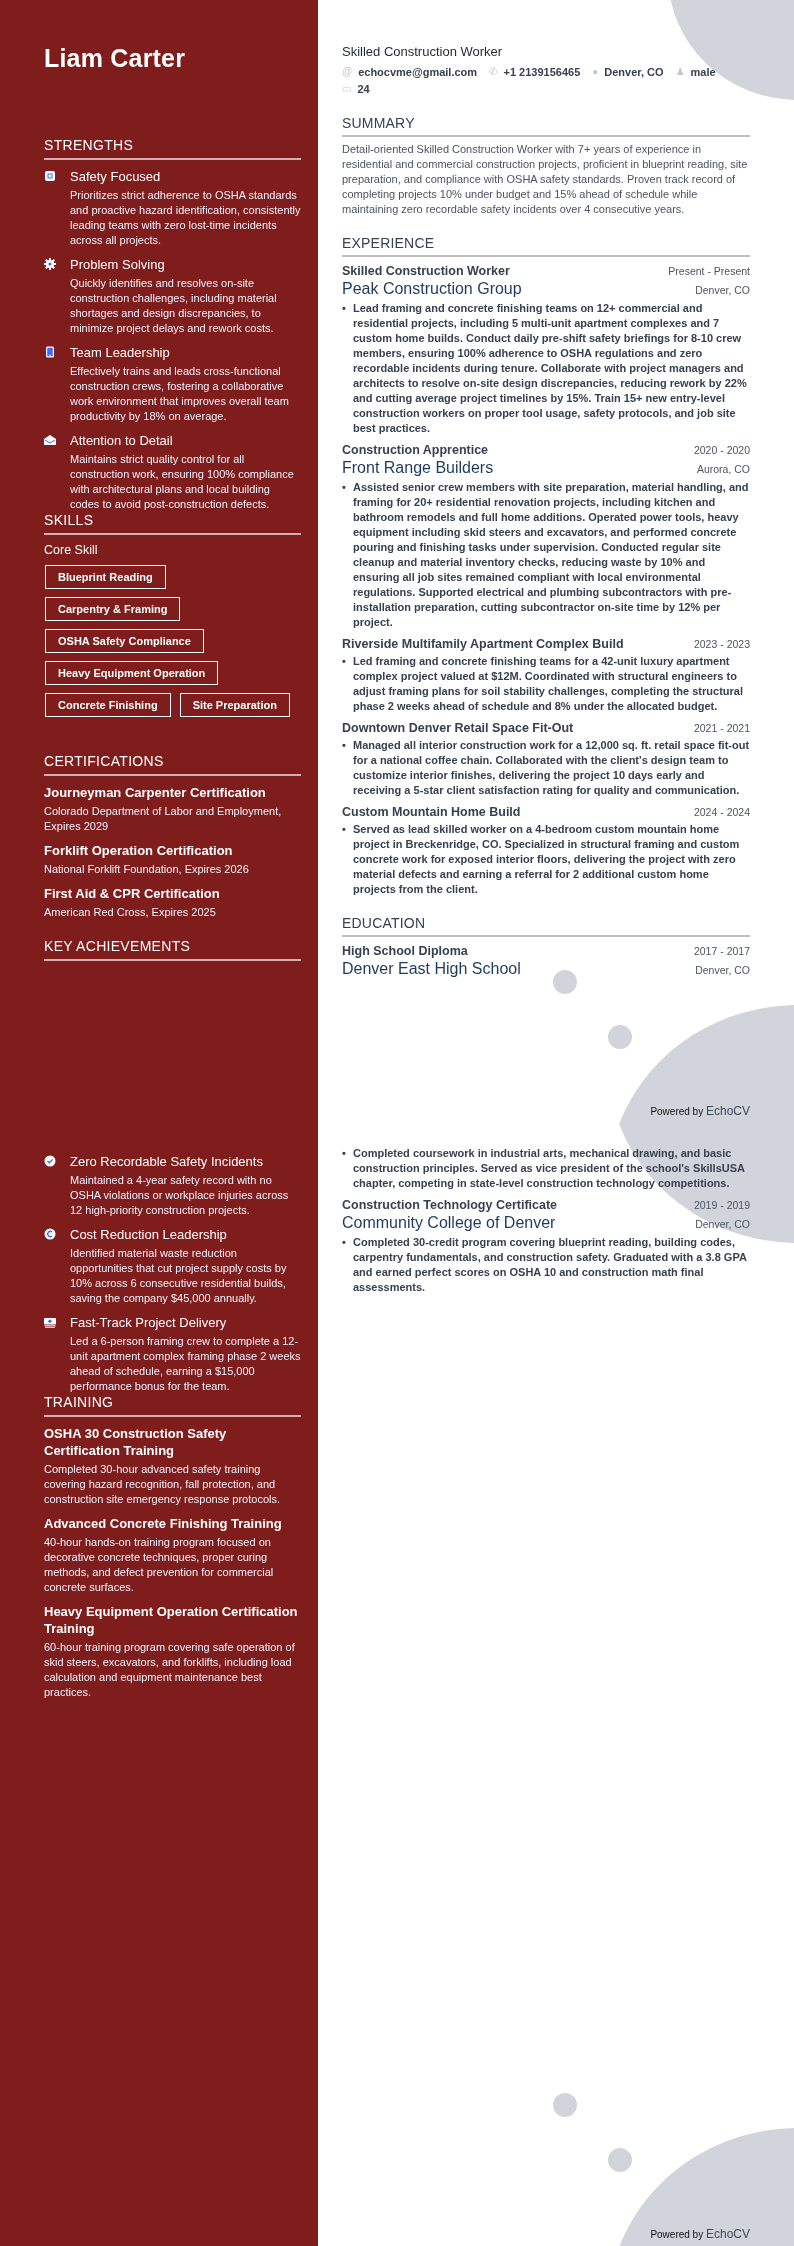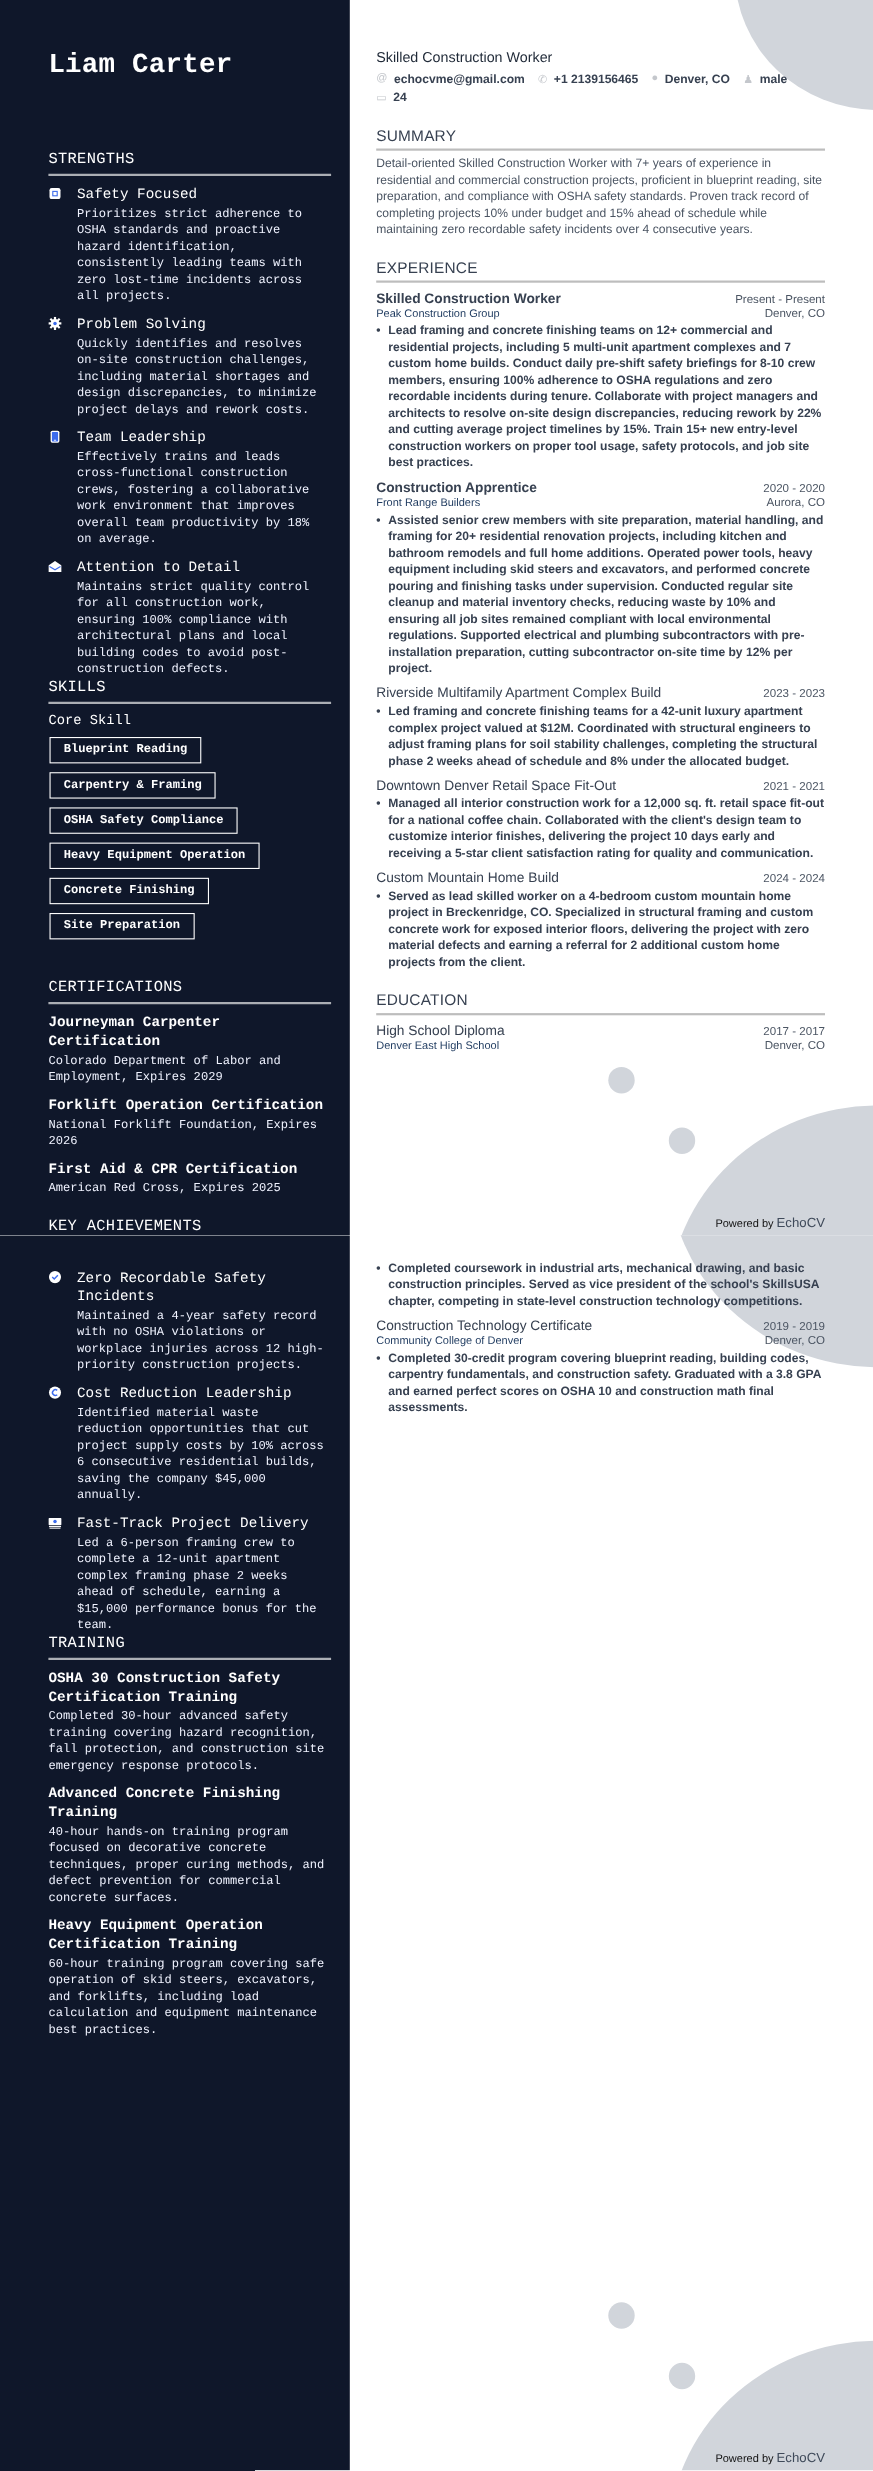--- a/index.html
+++ b/index.html
@@ -1,19 +1,19 @@
 <!DOCTYPE html>
 <html><head>
 <meta charset="utf-8">
 <style>
   * { margin: 0; padding: 0; box-sizing: border-box; }
   html, body { width: 794px; background: #ffffff; }
   body { font-family: "Liberation Sans", sans-serif; color: #333; position: relative; }
   .page { position: relative; width: 794px; height: 1123px; overflow: hidden; background: #fff; }
-  .sidebar { position: absolute; left: 0; top: 0; width: 318px; height: 100%; background: #0f172a; color: #fff; padding: 0 17px 0 44px; font-family: Liberation Mono, monospace; }
+  .sidebar { position: absolute; left: 0; top: 0; width: 318px; height: 100%; background: #7f1d1d; color: #fff; padding: 0 17px 0 44px; }
   .main { position: absolute; left: 318px; top: 0; width: 476px; height: 100%; padding: 0 44px 0 24px; }
 
   .deco { position: absolute; background: #d1d5db; border-radius: 50%; z-index: 0; }
   .main > *:not(.deco) { position: relative; z-index: 1; }
 
   .name { font-size: 25px; font-weight: bold; margin-top: 44px; letter-spacing: 0.2px; }
   .sb-heading { font-size: 14px; padding-bottom: 5px; border-bottom: 2px solid rgba(255,255,255,0.65); letter-spacing: 0.3px; }
   .first-heading { margin-top: 64px; }
 
   .icon-item { display: flex; margin-top: 8px; }
@@ -34,23 +34,23 @@
   .contacts { display: flex; flex-wrap: wrap; font-size: 11px; font-weight: bold; color: #374151; margin-top: 4px; width: 400px; }
   .contact { display: flex; align-items: center; margin-right: 12px; height: 17px; }
   .contact .cic { color: #c4c7cc; margin-right: 6px; font-size: 10px; font-weight: normal; }
 
   .m-heading { font-size: 14px; color: #374151; margin-top: 18px; padding-bottom: 4px; border-bottom: 2px solid #bdbdbd; letter-spacing: 0.2px; }
   .para { font-size: 11px; line-height: 15px; color: #4b5563; margin-top: 5px; }
 
   .entry { margin-top: 7px; }
   .row { display: flex; justify-content: space-between; align-items: baseline; }
   .e-title { font-size: 12.5px; font-weight: bold; color: #374151; }
-  .e-title.normal { font-weight: normal; font-size: 12.5px; }
+  .e-title.normal { font-weight: bold; font-size: 12.5px; }
   .e-date { font-size: 10.5px; color: #4b5563; }
-  .e-org { font-size: 10px; color: #1e3a5f; margin-top: 2px; }
+  .e-org { font-size: 16px; color: #1e3a5f; margin-top: 2px; }
   .e-loc { font-size: 10.5px; color: #4b5563; }
   ul.bullets { list-style: none; margin-top: 3px; }
   ul.bullets li { font-size: 11px; line-height: 15px; color: #374151; padding-left: 11px; position: relative; font-weight: bold; }
   ul.bullets li::before { content: "•"; position: absolute; left: 0; top: 0; }
 
   .powered { position: absolute; right: 44px; font-size: 10px; color: #111; z-index: 2; }
   .powered .brand { font-size: 12px; color: #3f4a5a; }
 </style>
 </head>
 <body>

